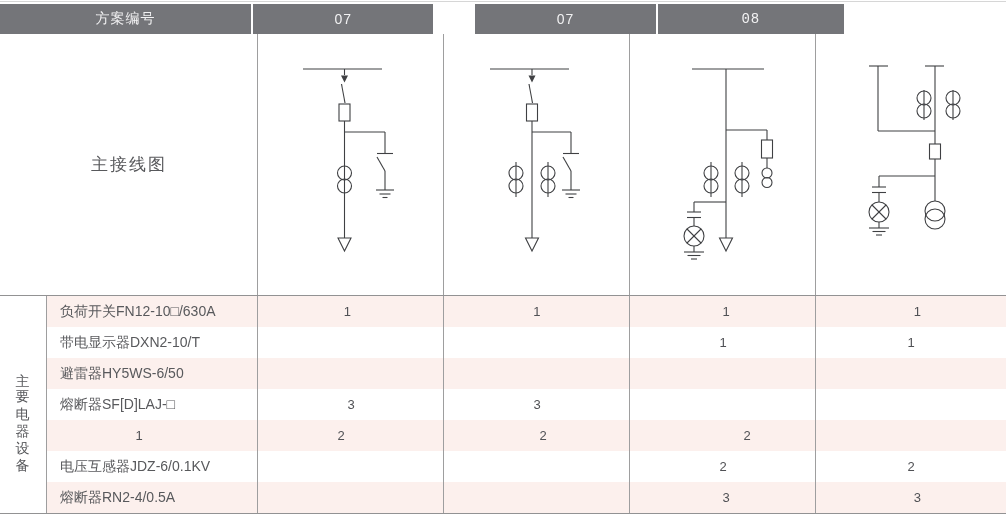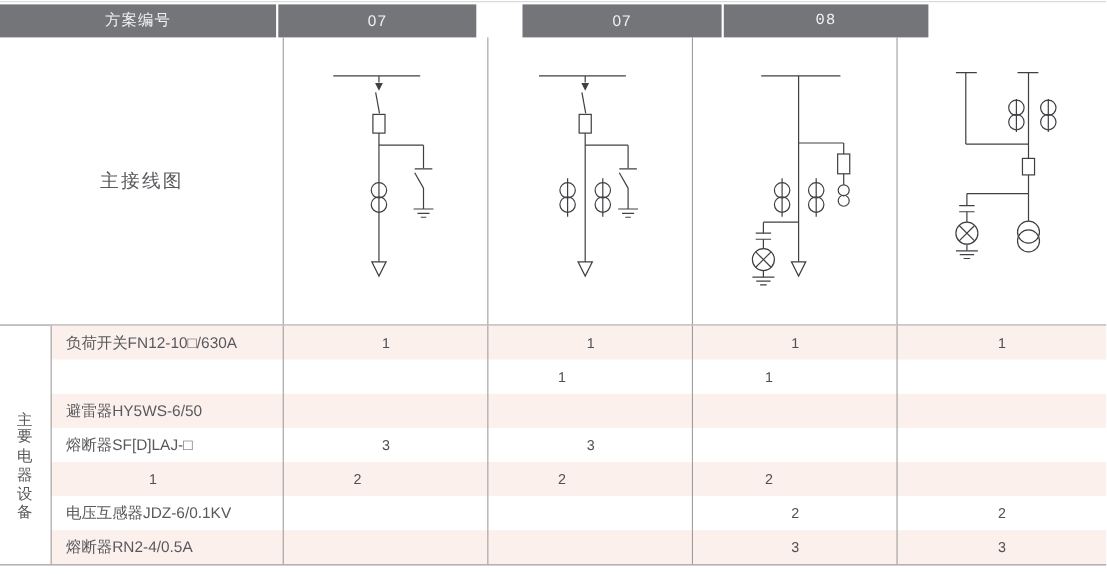--- a/index.html
+++ b/index.html
@@ -15,21 +15,21 @@
   .vline{position:absolute;width:1px;background:#9e9e9f;}
   .vdiag{top:34px;height:261px;}
   .vequip{top:296px;height:217px;}
   .x46{left:46px;}.x258{left:257px;}.x444{left:443px;}.x630{left:629px;}.x816{left:815px;}
   .sep{position:absolute;left:0;top:295px;width:1006px;height:1px;background:#929293;}
   .bottomline{position:absolute;left:0;top:513px;width:1006px;height:1px;background:#929293;}
   .group-label{position:absolute;left:0;top:296px;width:46px;height:217px;display:flex;align-items:center;justify-content:center;}
   .vtext{writing-mode:vertical-rl;text-orientation:upright;letter-spacing:17px;font-size:14px;color:#58595c;padding-top:17px;}
   .equip{position:absolute;left:46px;top:296px;width:960px;}
   .erow{display:flex;height:31px;}
-  .erow.pink{background:#fcf0ed;}
+  .erow.pink{background:#fcf0ed;gap:16px;}
   .erow.white{background:#ffffff;}
   .ename{width:212px;display:flex;align-items:center;padding-left:14px;box-sizing:border-box;font-size:14px;color:#58595c;}
   .eqty{display:flex;align-items:center;justify-content:center;font-size:13px;color:#505155;}
   .q1,.q2,.q3{width:186px;}.q4{width:190px;}
   svg{display:block;}
 </style>
 </head>
 <body>
 
 <div class="page">
@@ -210,20 +210,21 @@
 
   <div class="equip">
     <div class="erow pink">
       <div class="ename">负荷开关FN12-10□/630A</div>
       <div class="eqty q1">1</div>
       <div class="eqty q2">1</div>
       <div class="eqty q3">1</div>
       <div class="eqty q4">1</div>
     </div>
     <div class="erow white">
+      <div class="ename">带电显示器DXN2-10/T</div>
       <div class="eqty q1"></div>
       <div class="eqty q2"></div>
       <div class="eqty q3">1</div>
       <div class="eqty q4">1</div>
     </div>
     <div class="erow pink">
       <div class="ename">避雷器HY5WS-6/50</div>
       <div class="eqty q1"></div>
       <div class="eqty q2"></div>
       <div class="eqty q3"></div>

